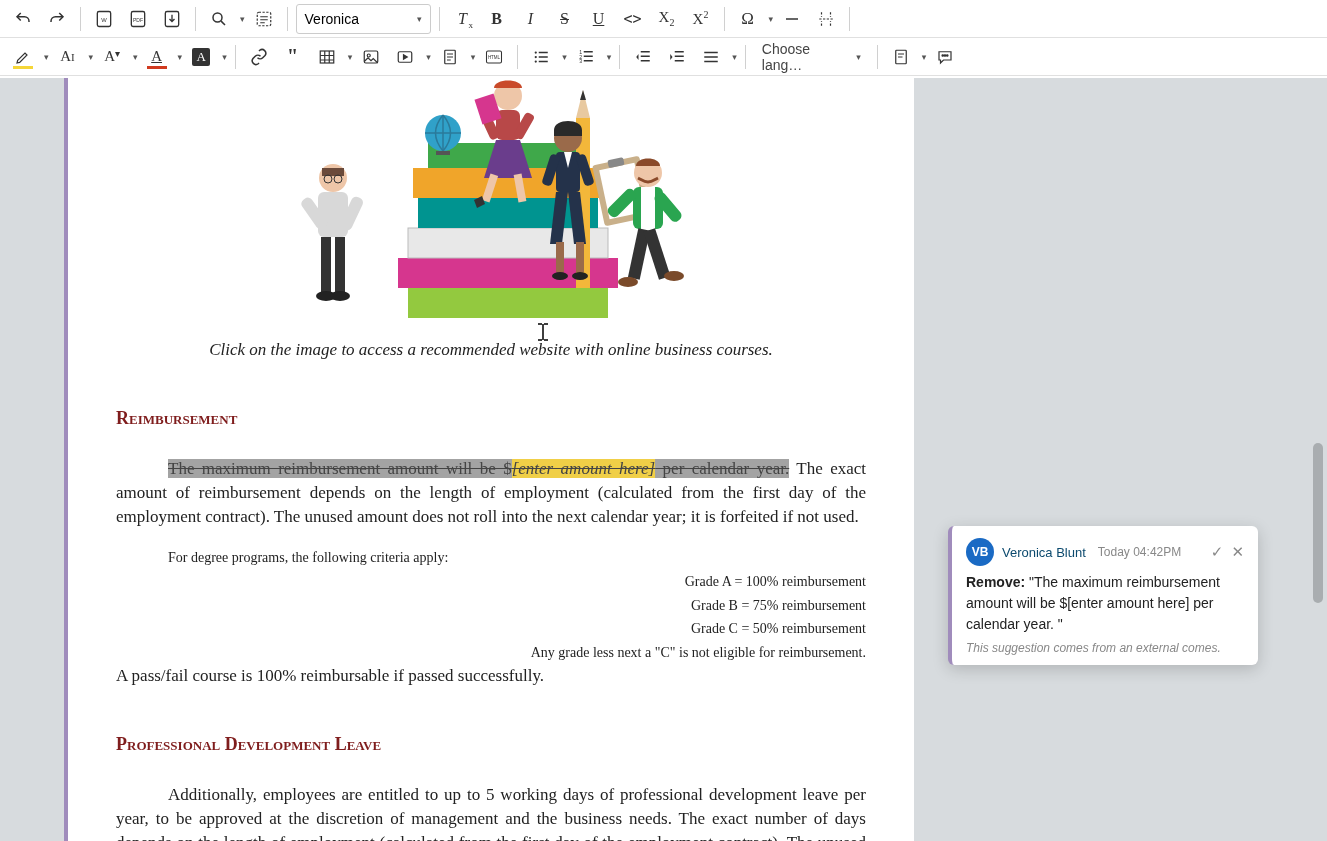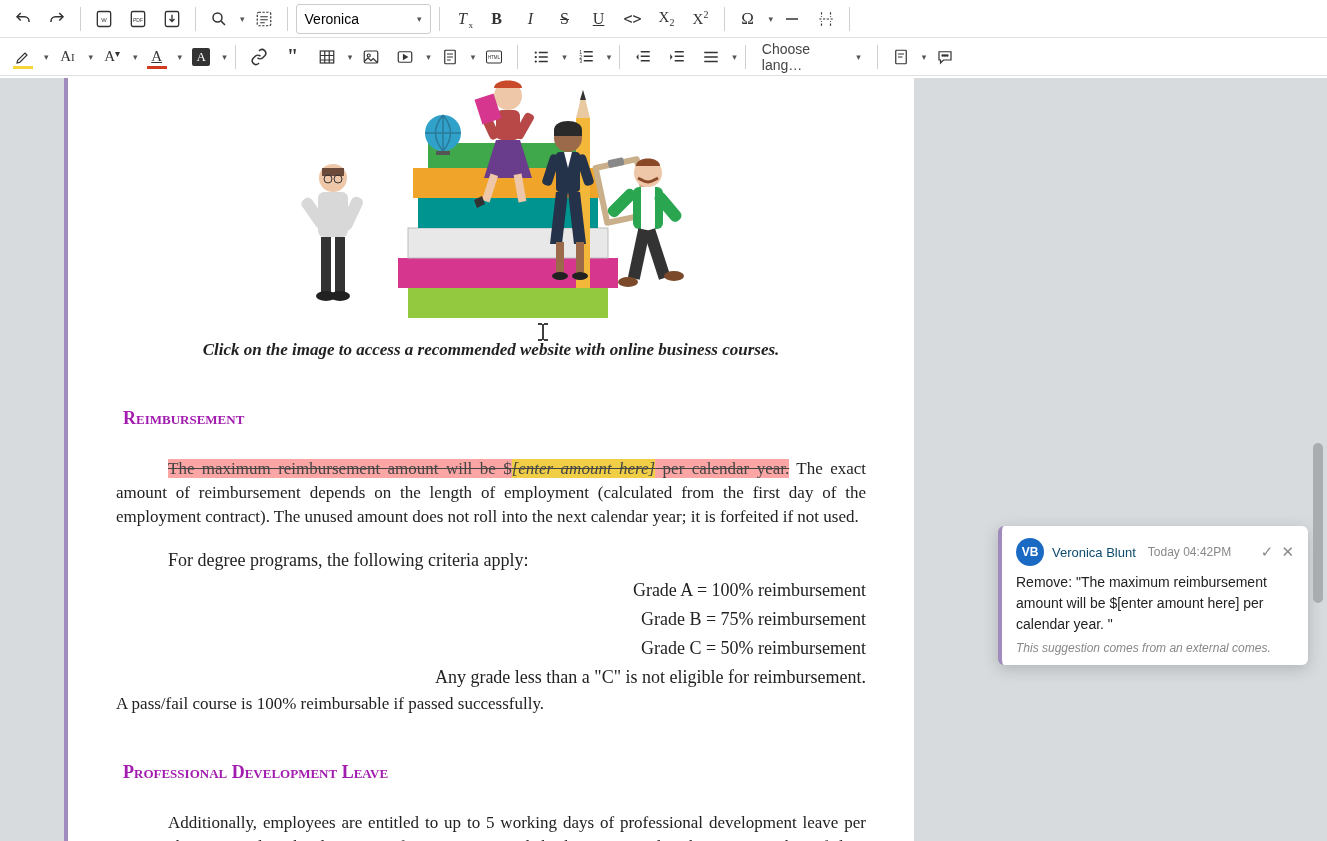--- a/index.html
+++ b/index.html
@@ -102,72 +102,71 @@
     position: relative;
     overflow: hidden;
   }
   .caption {
     text-align: center;
     font-family: Georgia, serif;
     font-style: italic;
     font-size: 17px;
     color: #222;
     margin: 6px 0 48px 0;
-    font-weight: bold;
   }
   .section-head {
     font-family: Georgia, serif;
     font-variant: small-caps;
     font-weight: bold;
     font-size: 18px;
-    color: #a21caf;
-    margin: 0 0 28px 7px;
+    color: #7f1d1d;
+    margin: 0 0 28px 0;
   }
   .body-text {
     font-family: Georgia, serif;
     font-size: 17px;
     line-height: 1.4;
     text-align: justify;
     color: #222;
     margin: 0 0 20px 0;
   }
   .indent { display: inline-block; width: 52px; }
   .tracked-delete {
     text-decoration: line-through;
-    background: #fca5a5;
+    background: #a3a3a3;
     color: #444;
   }
   .tracked-delete .ph {
     background: #f0cf47;
     font-style: italic;
   }
   .criteria {
     font-family: Georgia, serif;
-    font-size: 18px;
+    font-size: 14px;
     line-height: 1.4;
     color: #222;
     margin: 0 0 4px 0;
   }
   .criteria.l1 { margin-left: 52px; }
   .criteria.l2 { margin-left: 104px; text-align: right; }
   .pass-fail {
     font-family: Georgia, serif;
     font-size: 17px;
     color: #222;
     margin: 0 0 48px 0;
   }
   .cursor-caret {
     position: absolute;
     width: 14px;
     height: 20px;
     pointer-events: none;
   }
   .comment-card {
     position: absolute;
-    left: 998px;
+    left: 948px;
     top: 448px;
     width: 310px;
     background: #fff;
     border-left: 4px solid #a08cbc;
     box-shadow: 0 4px 16px rgba(0,0,0,0.18);
     border-radius: 6px;
     padding: 12px 14px 10px 14px;
     font-family: Arial, sans-serif;
   }
   .comment-header {
@@ -205,21 +204,21 @@
     gap: 8px;
     color: #999;
     font-size: 15px;
   }
   .comment-body {
     font-size: 14px;
     color: #222;
     margin: 6px 0;
     line-height: 1.5;
   }
-  .comment-body .lbl { font-weight: normal; }
+  .comment-body .lbl { font-weight: bold; }
   .comment-note {
     font-size: 12px;
     font-style: italic;
     color: #888;
   }
   .scrollbar-track {
     position: absolute;
     right: 2px;
     top: 10px;
     bottom: 10px;
@@ -573,21 +572,21 @@
       <div class="section-head">Reimbursement</div>
 
       <p class="body-text">
         <span class="indent"></span><span class="tracked-delete"><span>The maximum reimbursement amount will be $</span><span class="ph">[enter amount here]</span><span> per calendar year.</span></span><span> The exact amount of reimbursement depends on the length of employment (calculated from the first day of the employment contract). The unused amount does not roll into the next calendar year; it is forfeited if not used.</span>
       </p>
 
       <p class="criteria l1">For degree programs, the following criteria apply:</p>
       <p class="criteria l2">Grade A = 100% reimbursement</p>
       <p class="criteria l2">Grade B = 75% reimbursement</p>
       <p class="criteria l2">Grade C = 50% reimbursement</p>
-      <p class="criteria l2">Any grade less than a "C" is not eligible for reimbursement.</p>
+      <p class="criteria l2">Any grade less next a "C" is not eligible for reimbursement.</p>
       <p class="pass-fail">A pass/fail course is 100% reimbursable if passed successfully.</p>
 
       <div class="section-head">Professional Development Leave</div>
       <p class="body-text">
         <span class="indent"></span><span>Additionally, employees are entitled to up to 5 working days of professional development leave per year, to be approved at the discretion of management and the business needs. The exact number of days depends on the length of employment (calculated from the first day of the employment contract). The unused Professional</span>
       </p>
     </div>
 
     <svg class="cursor-caret" style="left:468px; top:244px;" viewBox="0 0 14 20">
         <path d="M2 2h4M8 2h4M7 2v16M2 18h4M8 18h4" stroke="#000" stroke-width="1.5" fill="none"></path>

